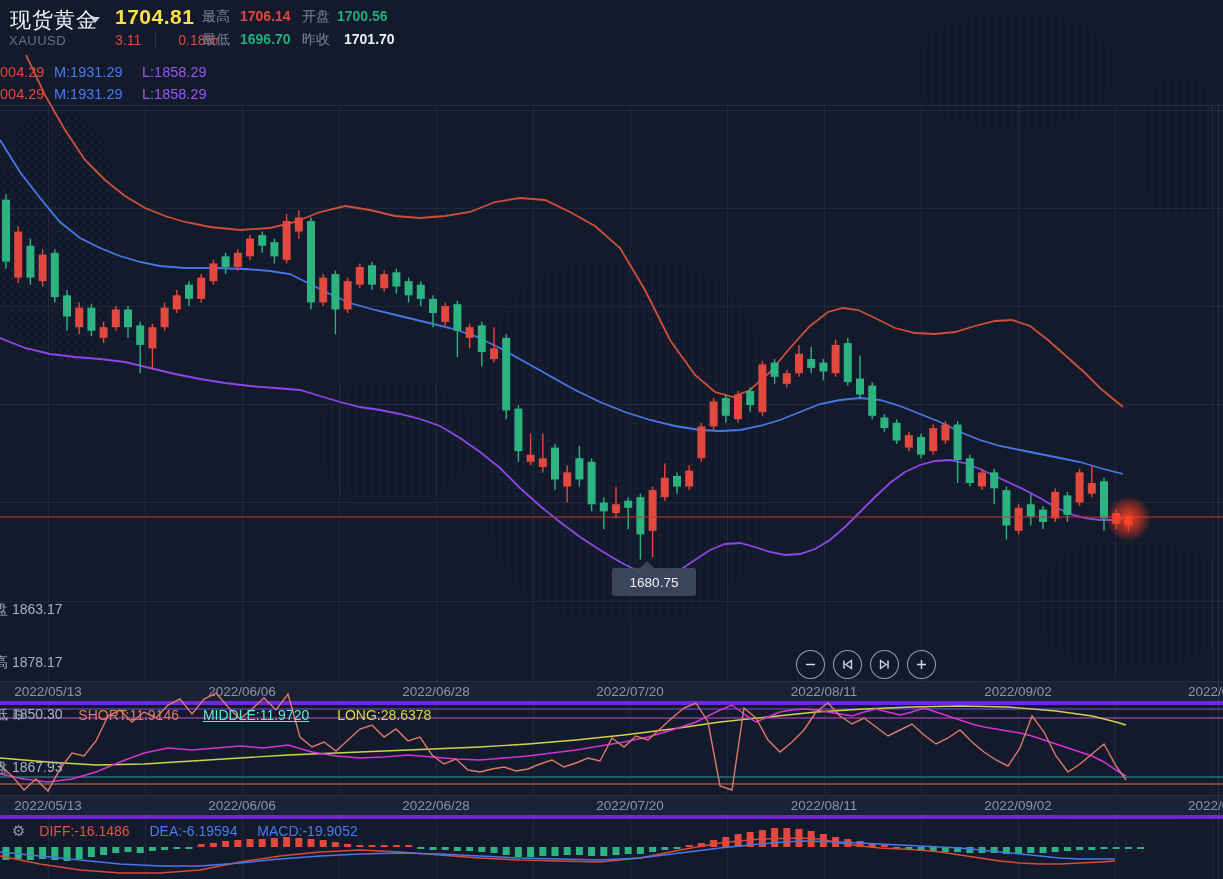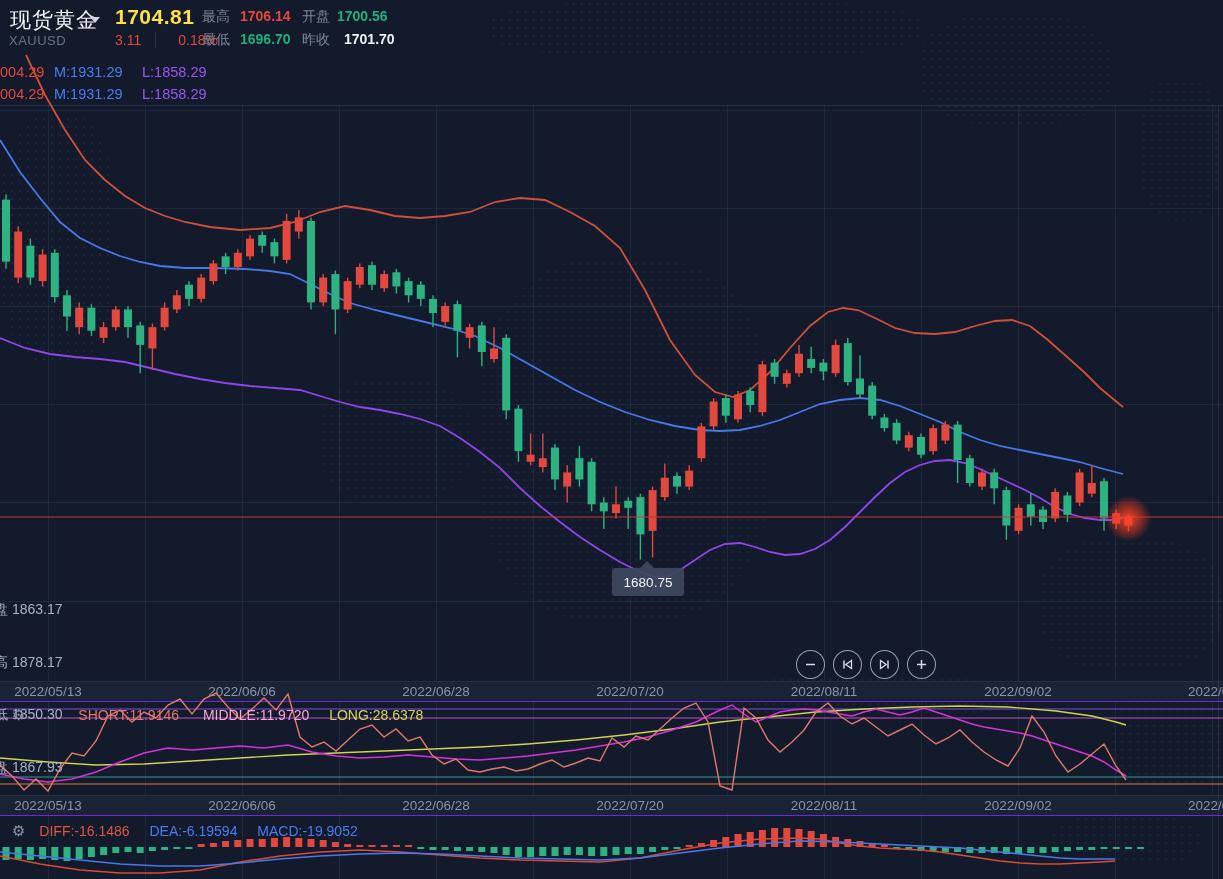--- a/index.html
+++ b/index.html
@@ -17,44 +17,44 @@
   .stat-value{font-size:14px;font-weight:bold;}
   .c-red{color:#e2483d;} .c-green{color:#23ad7c;} .c-white{color:#eef1f6;}
   .c-blue{color:#4a7cf0;} .c-purple{color:#9a55f0;}
   
   .legend{font-size:14.5px;white-space:nowrap;}
   .legend span{margin-right:0;}
   
   .hline{left:0;width:1223px;height:1px;background:#242e49;}
   .vline-right{left:1218px;top:105px;width:1px;height:774px;background:rgba(122,140,180,.18);}
   
-  .axis-strip{left:0;width:1223px;height:19px;background:#1a2236;border-top:1px solid #262f49;border-bottom:1px solid #6d28d9;overflow:hidden;}
+  .axis-strip{left:0;width:1223px;height:19px;background:#1a2236;border-top:1px solid #262f49;border-bottom:4px solid #6d28d9;overflow:hidden;}
   .axis-strip span{position:absolute;top:2px;font-size:13.5px;color:#8b95a8;transform:translateX(-50%);white-space:nowrap;}
   .axis-strip span.partial{transform:none;}
   
   .dots{background-image:radial-gradient(rgba(160,175,200,.14) 1.2px,transparent 1.4px);
         background-size:8px 8px;border-radius:38%;opacity:.55;}
   
   #chart-svg{position:absolute;left:0;top:0;}
   
   .ohlc-overlay{left:-6px;font-size:14px;color:#a8b2c6;line-height:17.5px;white-space:pre;}
-  .tooltip{left:612px;top:568px;width:72px;height:28px;background:rgba(62,72,95,.92);border-radius:3px;
+  .tooltip{left:612px;top:568px;width:84px;height:28px;background:rgba(62,72,95,.92);border-radius:3px;
            color:#f0f3f8;font-size:13.5px;display:flex;align-items:center;justify-content:center;}
   .tooltip-arrow{left:640px;top:561px;width:0;height:0;border-left:7px solid transparent;border-right:7px solid transparent;border-bottom:7px solid rgba(62,72,95,.92);}
   .glow{left:1106px;top:496px;width:45px;height:45px;pointer-events:none;
         background:radial-gradient(circle,rgba(255,66,38,.95) 0%,rgba(255,60,30,.45) 42%,rgba(255,60,30,0) 72%);}
   
   .controls{left:796px;top:650px;display:flex;gap:8px;}
   .ctrl-btn{width:27px;height:27px;border-radius:50%;border:1.2px solid rgba(195,205,225,.75);
             background:rgba(20,28,48,.35);display:flex;align-items:center;justify-content:center;cursor:pointer;}
   .ctrl-btn svg{display:block;}
   
   .ind-header{font-size:14px;white-space:nowrap;}
   .gear{color:#8d97ac;font-size:15px;margin-right:10px;cursor:pointer;}
-  .short-c{color:#e0796a;margin-right:20px;padding-left:39px;} .mid-c{color:#f9a8d4;margin-right:16px;} .long-c{color:#d8d84a;}
+  .short-c{color:#e0796a;margin-right:20px;padding-left:39px;} .mid-c{color:#5eead4;margin-right:24px;text-decoration:underline;} .long-c{color:#d8d84a;}
   .diff-c{color:#e05540;margin-right:16px;} .dea-c{color:#4a7cf0;margin-right:16px;} .macd-c{color:#4a7cf0;}
 </style>
 </head>
 <body>
 
 <div class="app">
 
   <div class="abs dots" style="left:480px;top:260px;width:290px;height:360px;"></div>
   <div class="abs dots" style="left:320px;top:380px;width:150px;height:120px;"></div>
   <div class="abs dots" style="left:0;top:115px;width:115px;height:250px;"></div>

